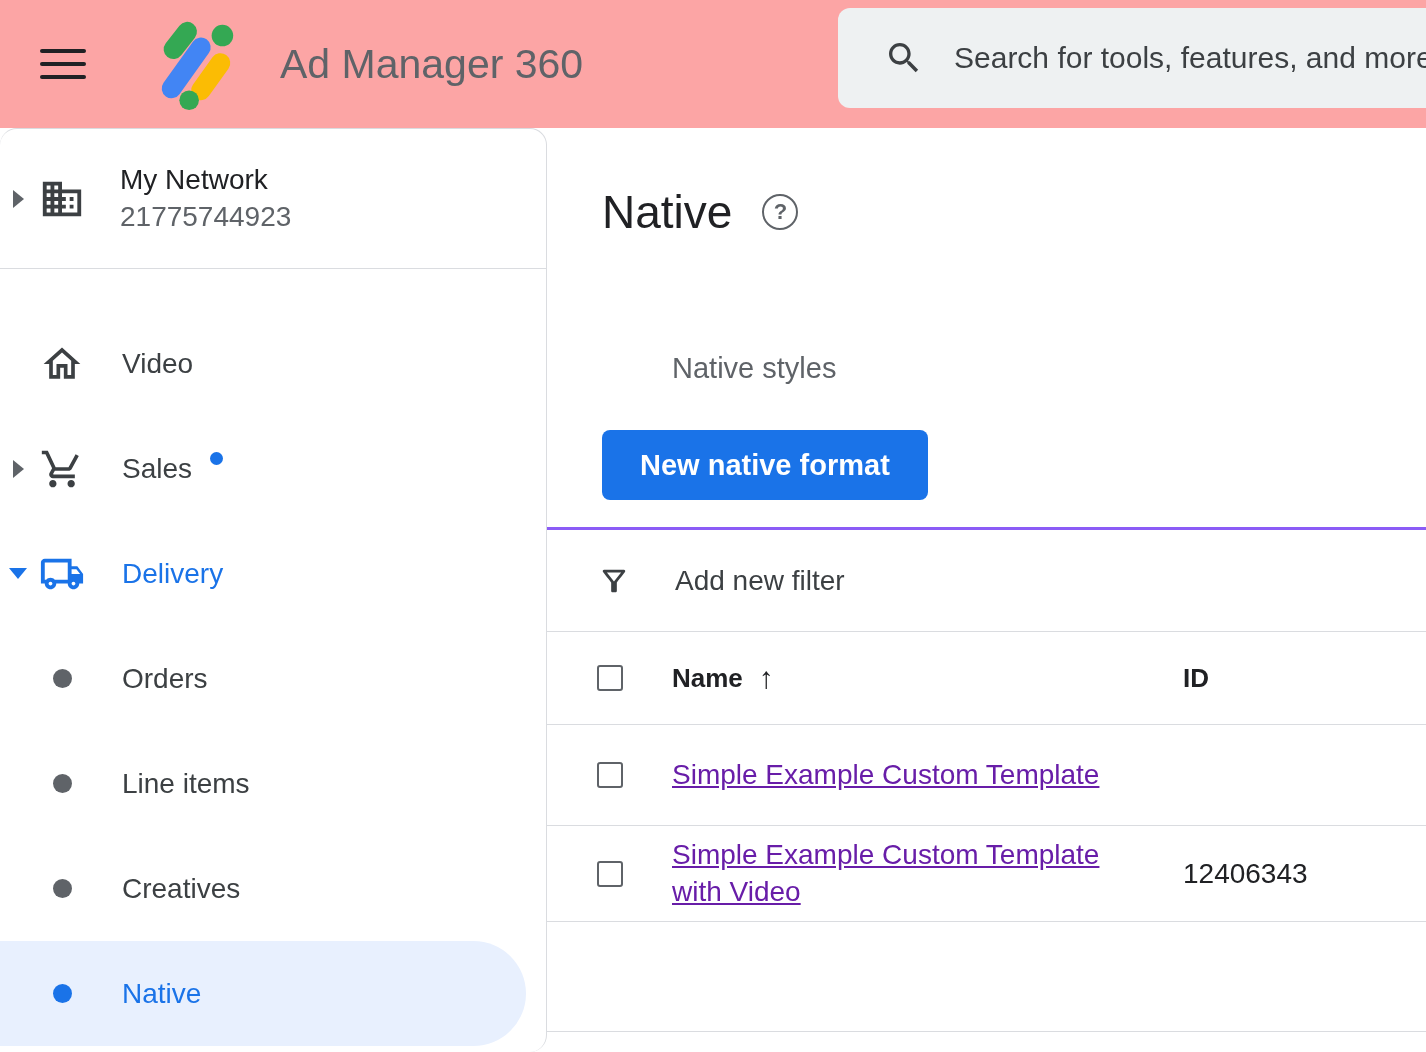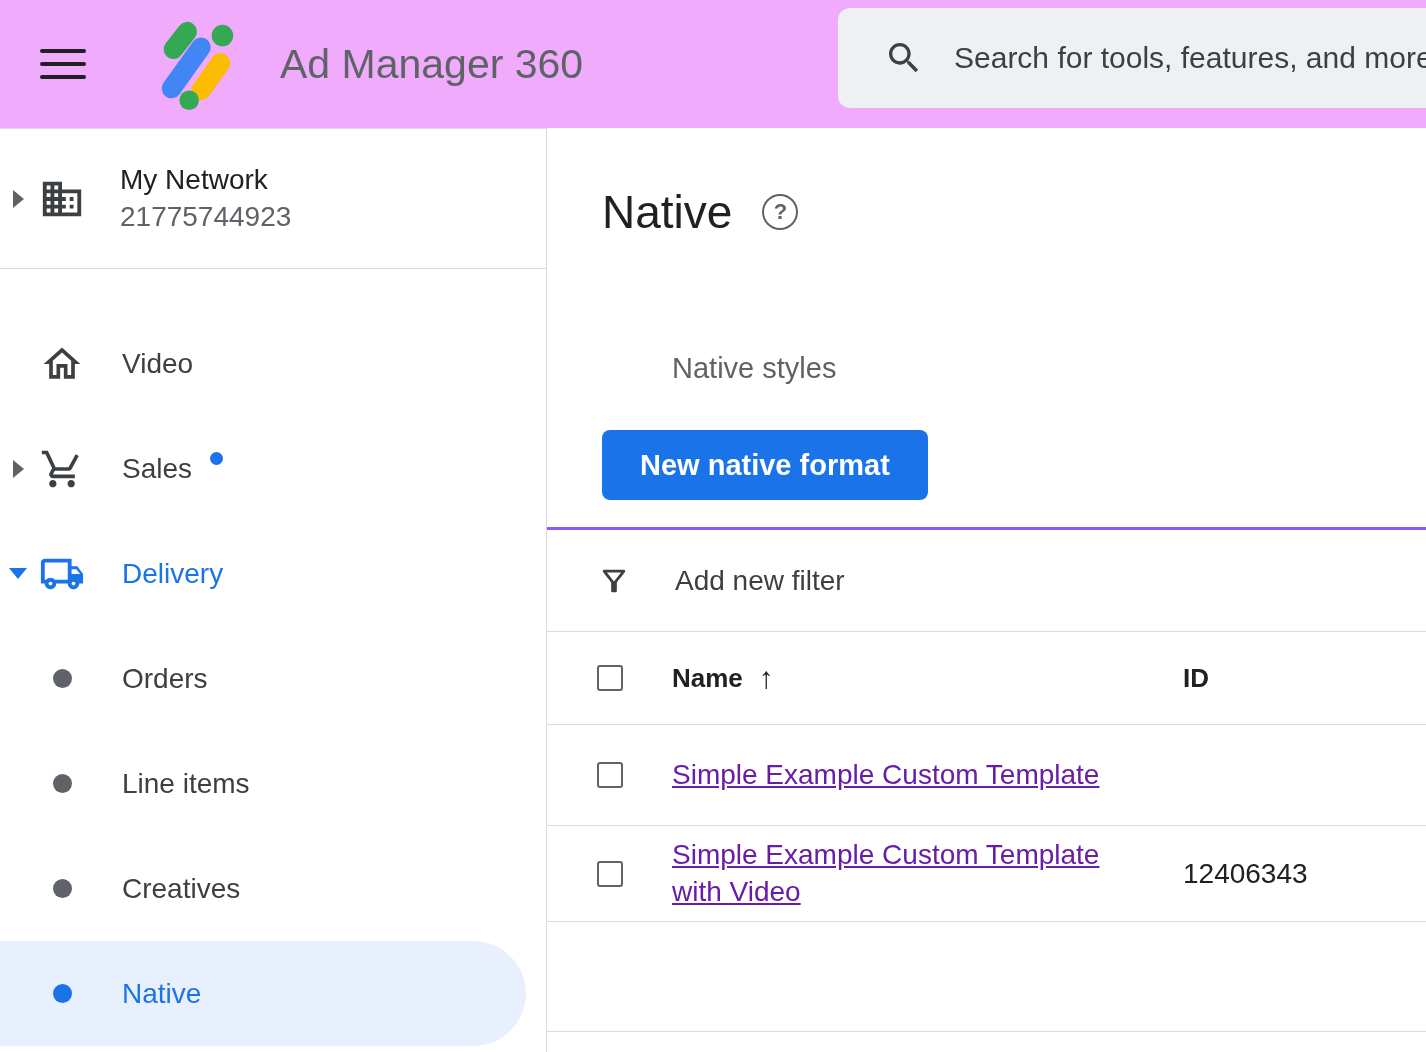--- a/index.html
+++ b/index.html
@@ -5,21 +5,21 @@
   * { box-sizing: border-box; }
   html, body { margin: 0; padding: 0; }
   body {
     width: 1426px; height: 1052px; overflow: hidden;
     background: #fff; color: #202124;
     font-family: "Liberation Sans", "DejaVu Sans", sans-serif;
   }
   .app { width: 1426px; height: 1052px; display: flex; flex-direction: column; }
 
   
-  .topbar { position: relative; flex: 0 0 128px; height: 128px; background: #f0abfc; }
+  .topbar { position: relative; flex: 0 0 128px; height: 128px; background: #fca5a5; }
   .hamburger {
     position: absolute; left: 40px; top: 44px; width: 46px; height: 40px;
     display: flex; flex-direction: column; justify-content: center; gap: 9px; cursor: pointer;
   }
   .hamburger i { display: block; height: 4px; background: #202124; border-radius: 2px; }
   .logo { position: absolute; left: 148px; top: 16px; width: 94px; height: 94px; }
   .app-title {
     position: absolute; left: 280px; top: 50%; transform: translateY(-50%);
     font-size: 41px; color: #5f6368; white-space: nowrap;
   }
@@ -36,20 +36,21 @@
   .search-input::placeholder { color: #3c4043; opacity: 1; }
 
   
   .body { flex: 1; display: flex; min-height: 0; }
 
   
   .sidebar {
     flex: 0 0 547px; width: 547px;
     border-top: 1px solid #dadce0; border-right: 1px solid #dadce0;
     background: #fff;
+    border-radius: 17px;
   }
   .network-row {
     height: 140px; display: flex; align-items: center;
     border-bottom: 1px solid #dadce0; cursor: pointer;
   }
   .caret-slot { width: 36px; display: flex; justify-content: center; flex: 0 0 36px; }
   .caret-right {
     width: 0; height: 0;
     border-top: 9px solid transparent; border-bottom: 9px solid transparent;
     border-left: 11px solid #5f6368;

